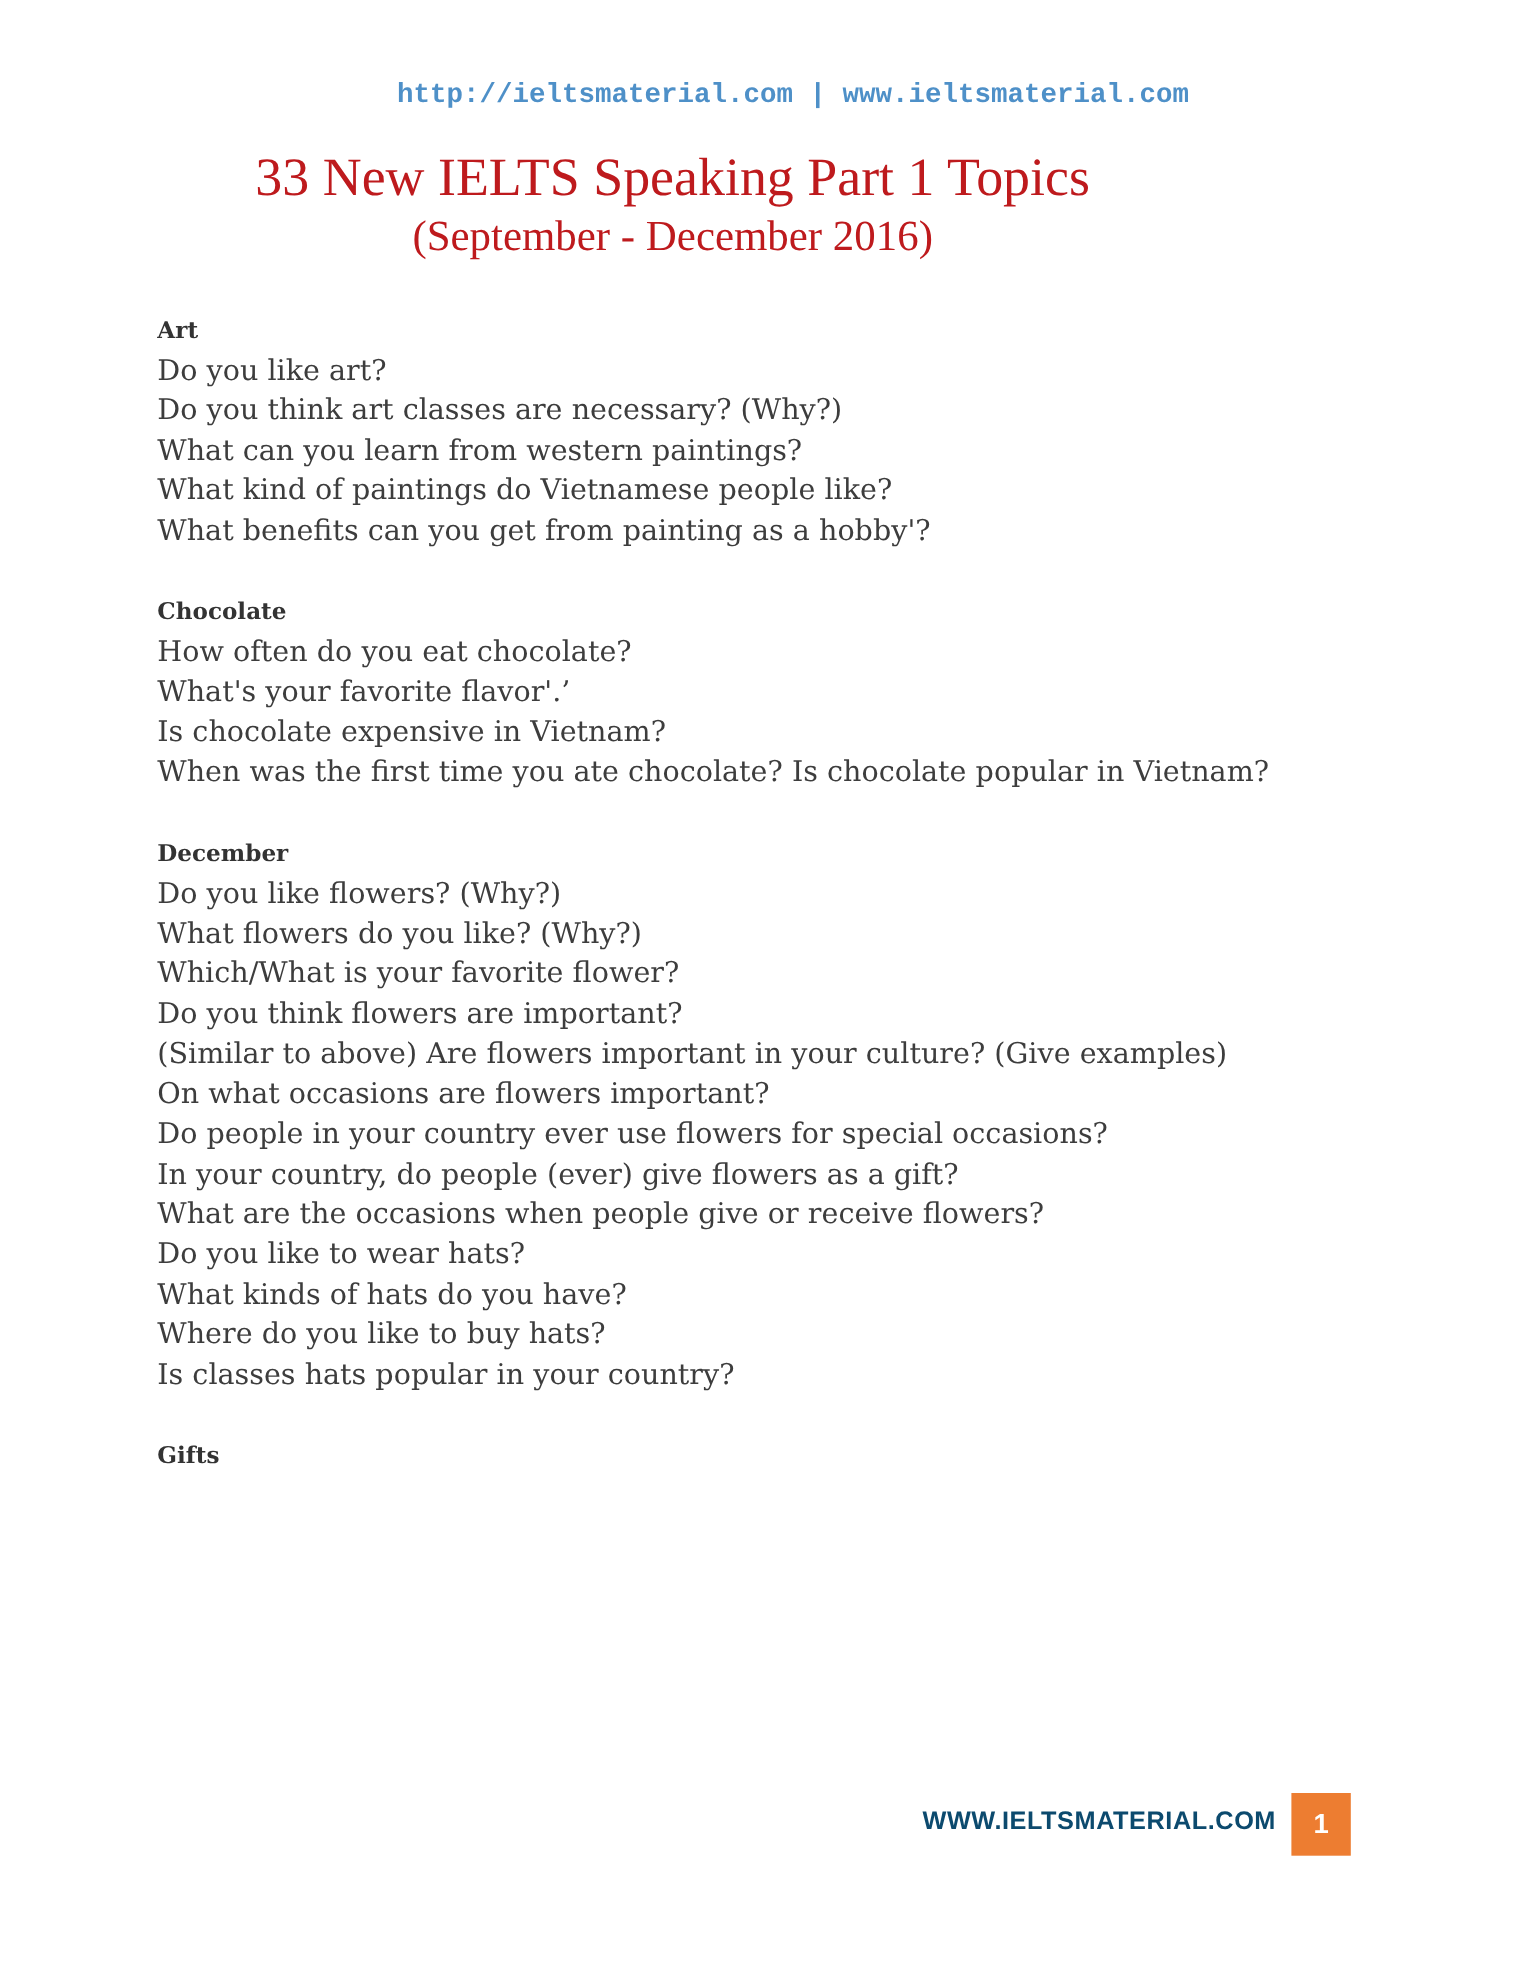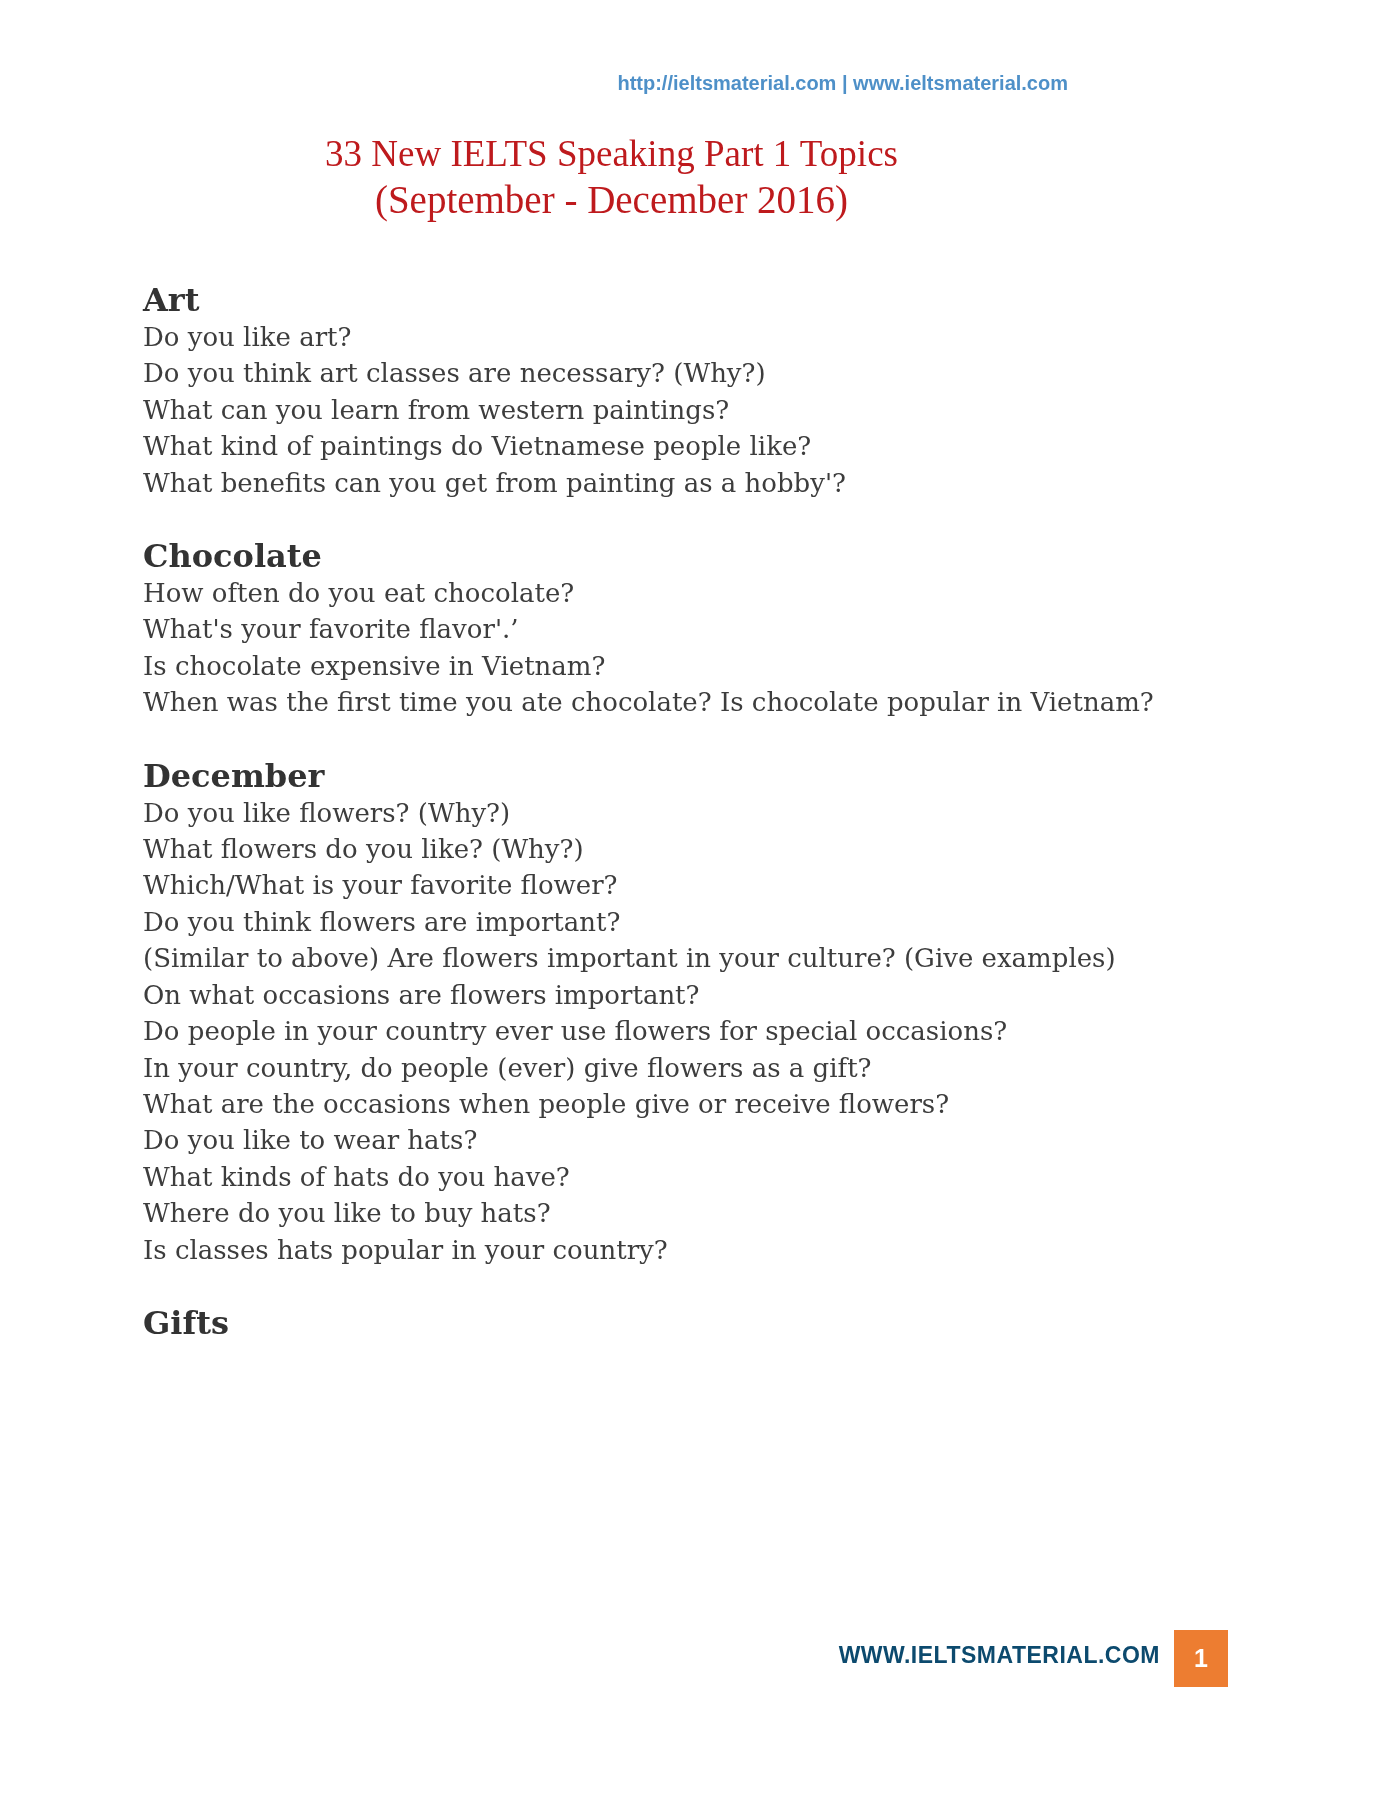--- a/index.html
+++ b/index.html
@@ -12,56 +12,56 @@
     overflow: hidden;
   }
   .page {
     position: absolute;
     inset: 0;
     background: #ffffff;
   }
   .header-url {
     position: absolute;
     top: 72px;
-    right: 323px;
-    font-family: Liberation Sans, sans-serif;
+    right: 310px;
+    font-family: Liberation Mono, monospace;
     font-weight: bold;
-    font-size: 20px;
+    font-size: 25px;
     color: var(--header-blue, #4E90C8);
     white-space: nowrap;
   }
   .title-block {
     position: absolute;
     top: 132px;
     left: 143px;
     width: 937px;
     text-align: center;
     color: var(--accent-red, #BE1A1D);
     font-family: "Liberation Serif", serif;
   }
   .title-block h1 {
-    font-size: 37px;
+    font-size: 49px;
     font-weight: normal;
     line-height: 1.2;
     letter-spacing: 0px;
   }
   .title-block .subtitle {
     font-size: 39px;
     line-height: 1.1;
     margin-top: 3px;
   }
   .content {
     position: absolute;
     top: 282px;
     left: 143px;
     width: 945px;
     color: var(--body-text, #3D3D3D);
   }
   .content h2 {
-    font-size: 32px;
+    font-size: 21px;
     line-height: 36px;
     font-weight: bold;
     color: #333333;
     margin: 0;
   }
   .content section + section h2 {
     margin-top: 37px;
   }
   .content section h2 { margin-bottom: 1px; }
   .content p {

